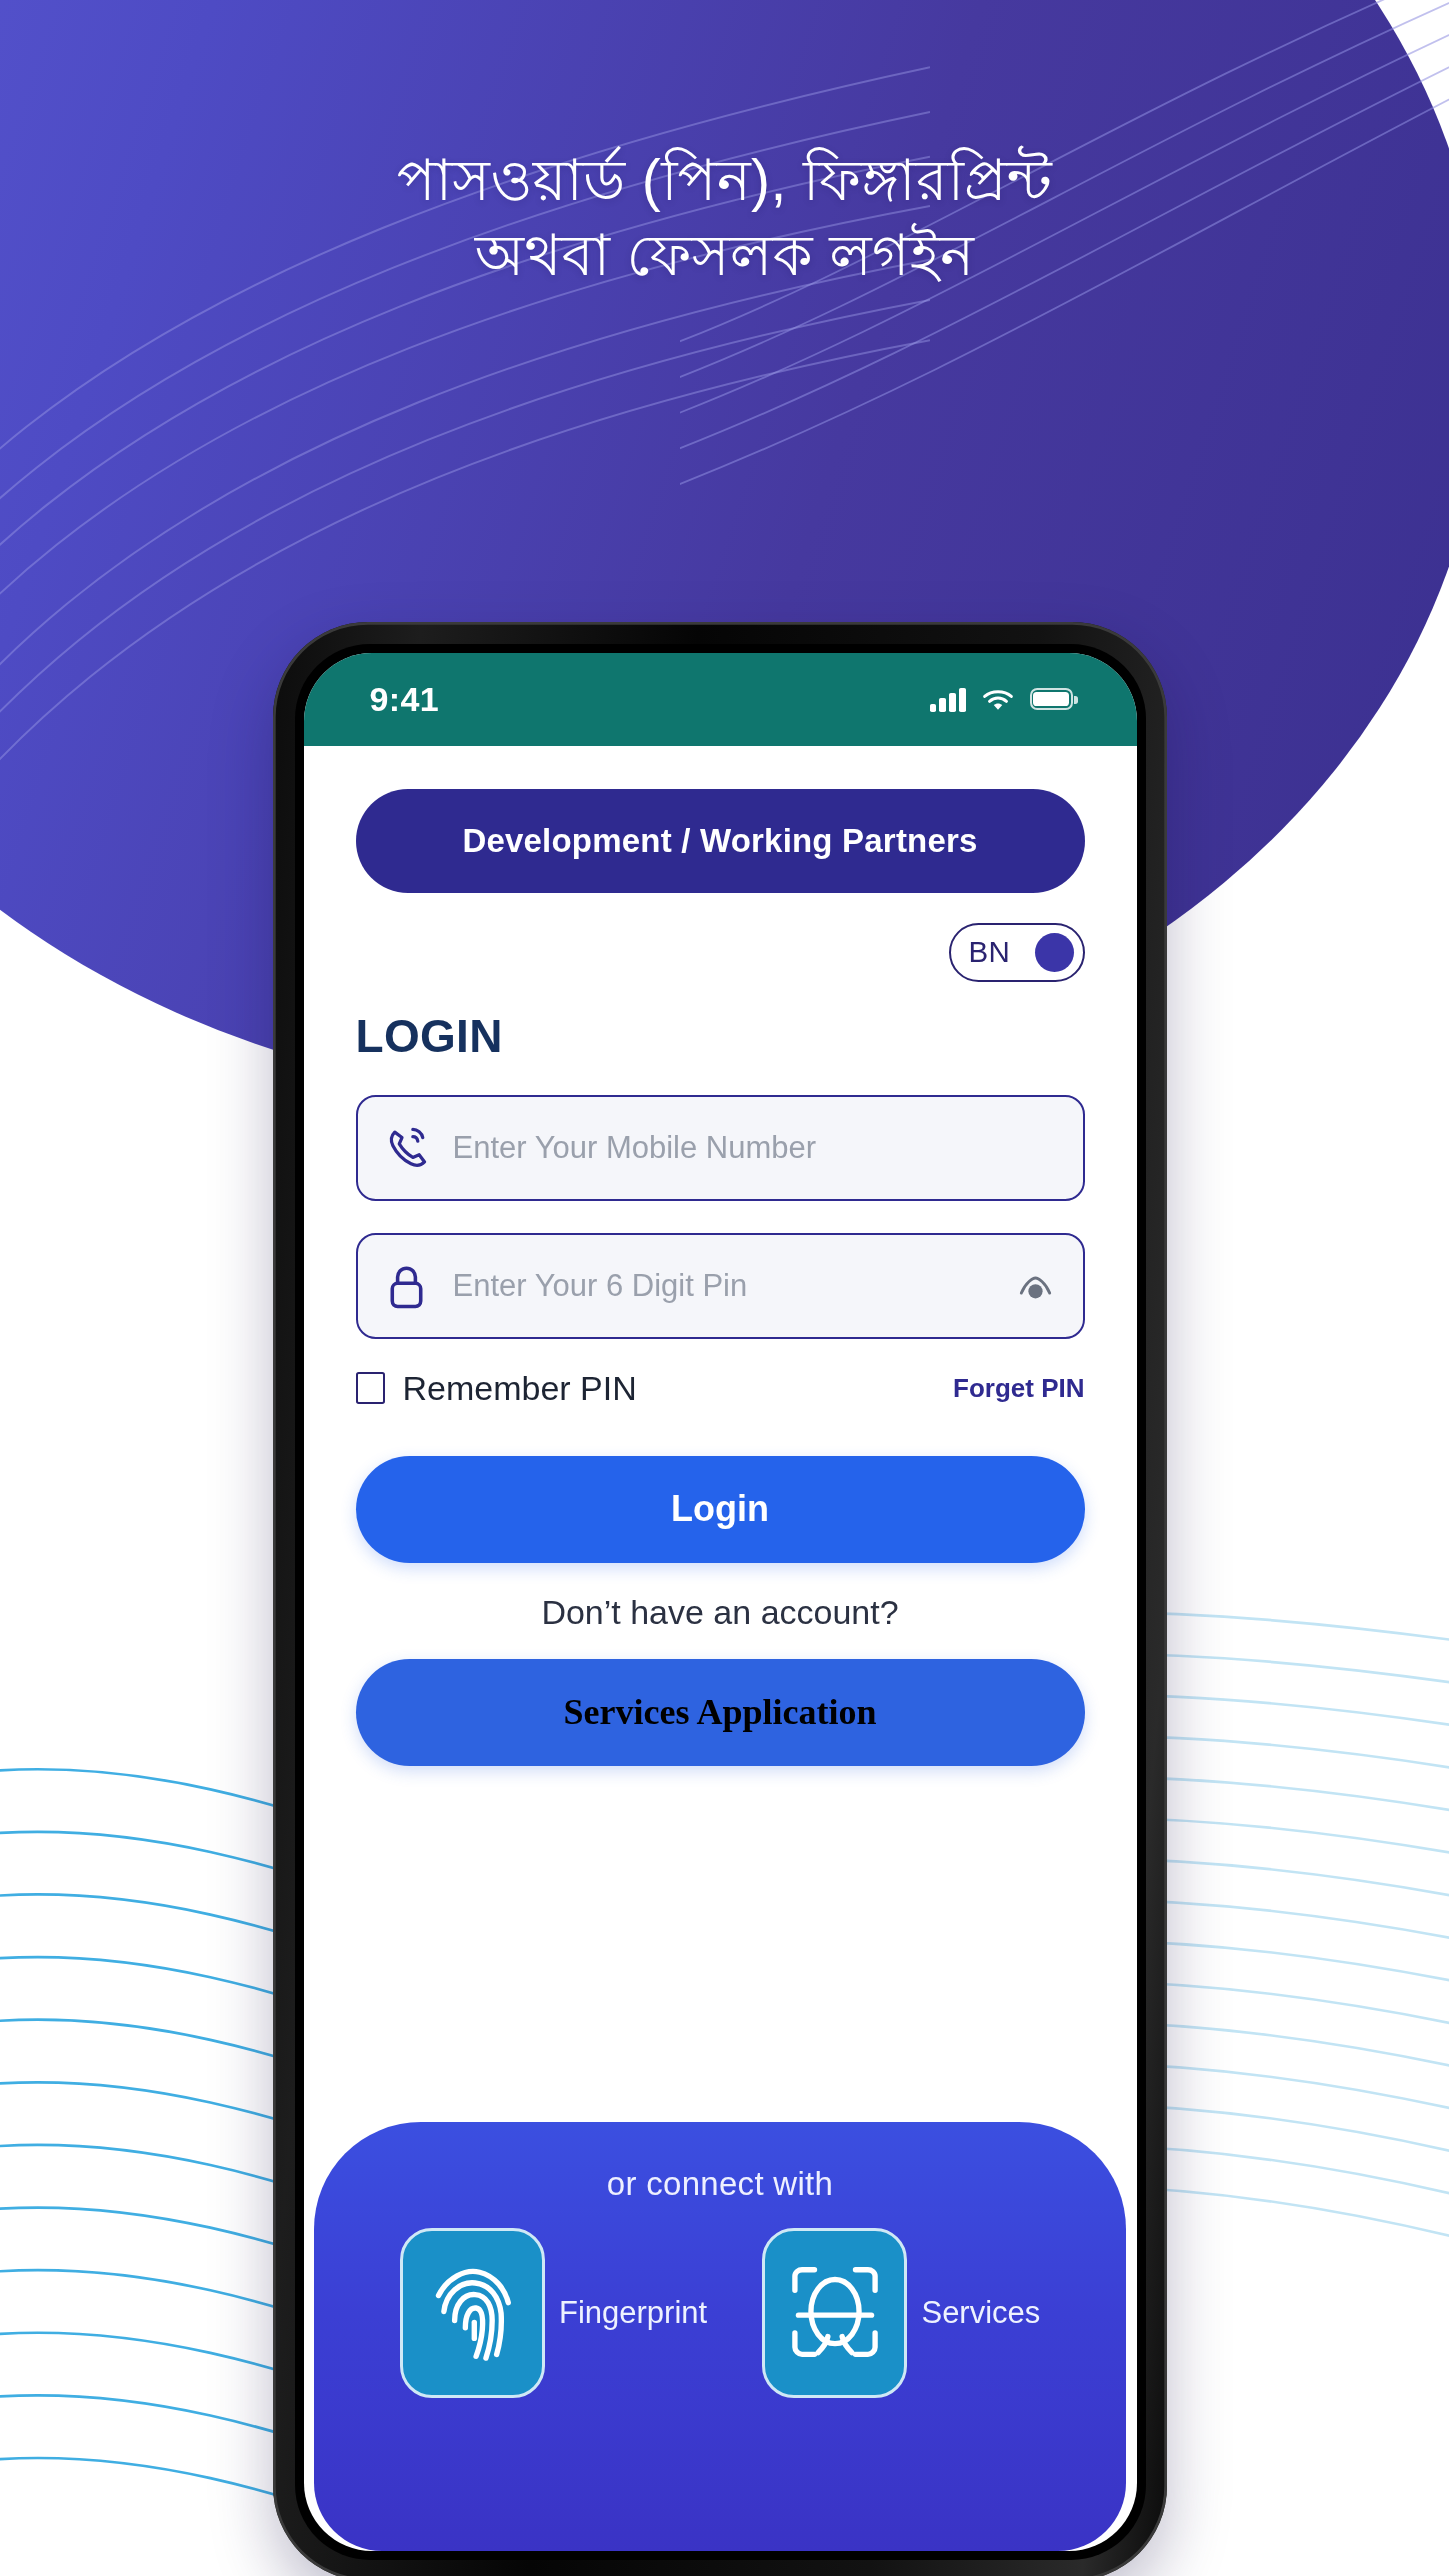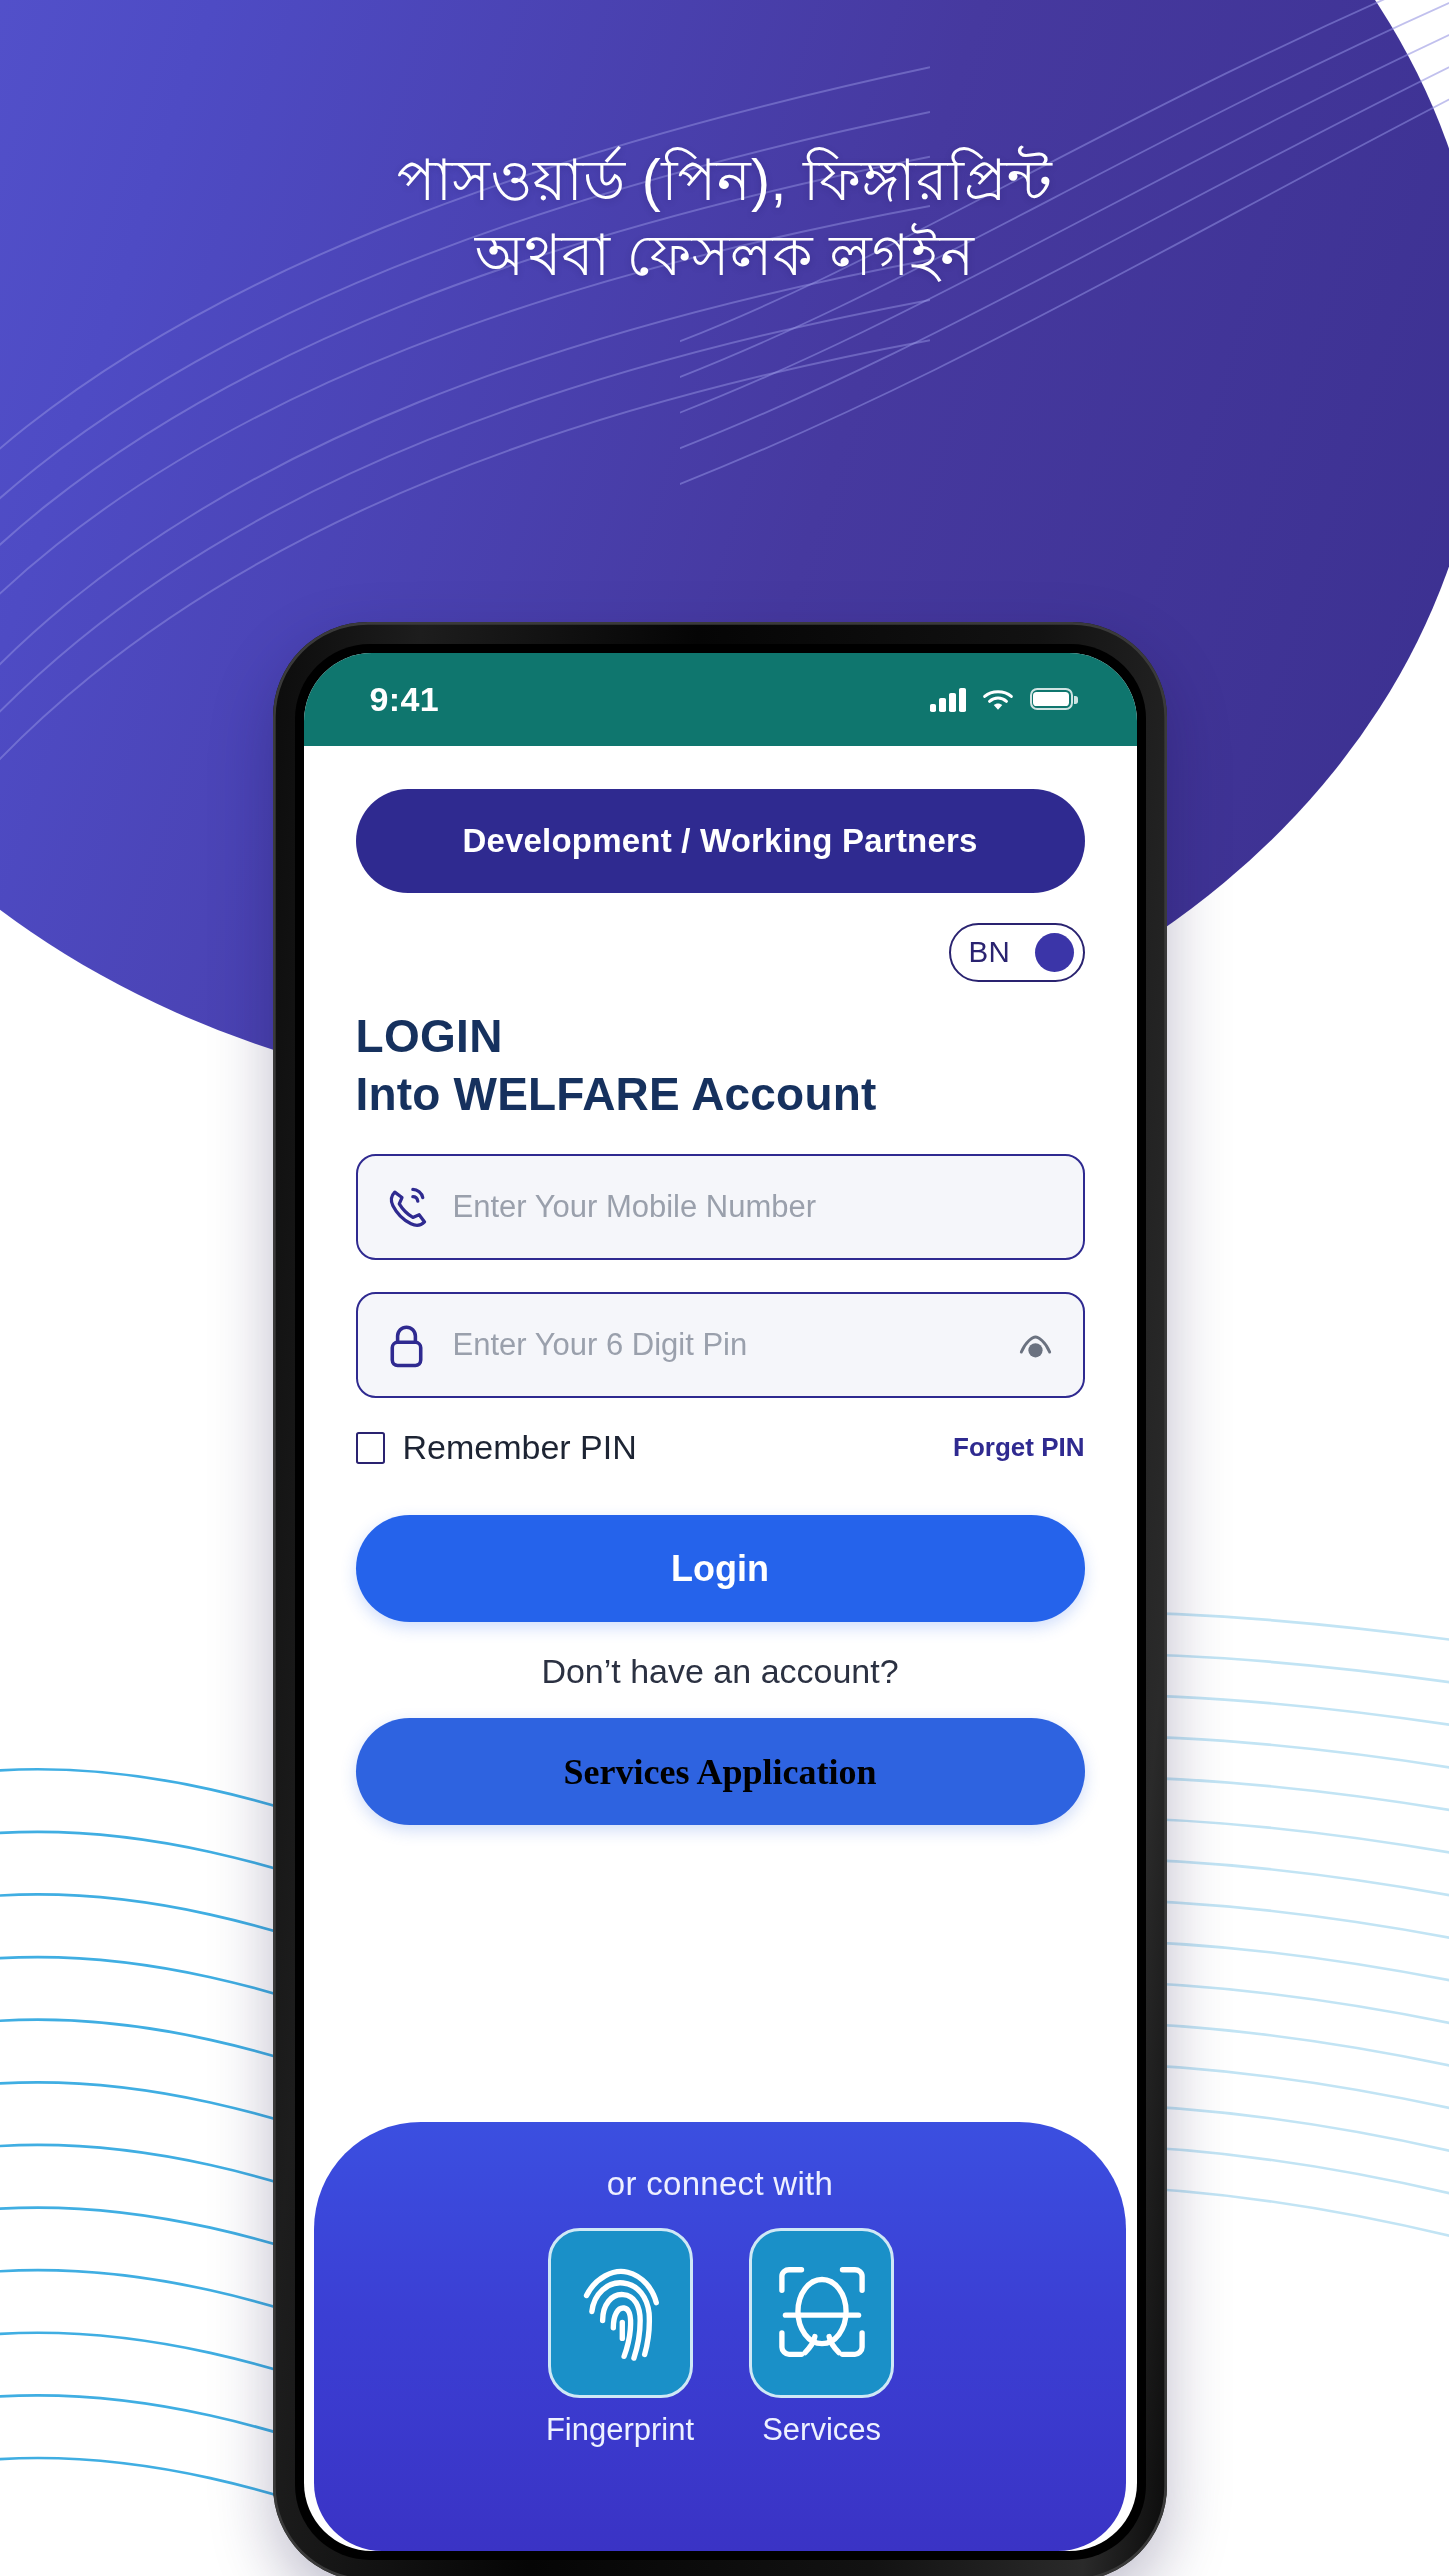--- a/index.html
+++ b/index.html
@@ -218,21 +218,21 @@
     margin: 0 10.7px;
     border-radius: 107px 107px 68px 68px;
     background: linear-gradient(180deg, #3b4fe0 0%, #3b3fd4 45%, #3a33c5 100%);
     display: flex;
     flex-direction: column;
     align-items: center;
     padding-top: 43px;
   }
   .connect-with { color: #eef0ff; font-size: 33px; letter-spacing: 0.3px; }
   .bio-row { display: flex; gap: 55px; margin-top: 25px; }
-  .bio-item { display: flex; flex-direction: column; align-items: center; gap: 14.3px; cursor: pointer; }
+  .bio-item { display: flex; flex-direction: row; align-items: center; gap: 14.3px; cursor: pointer; }
   .bio-tile {
     width: 145px; height: 170px;
     border-radius: 32px;
     background: #1a90c8;
     border: 3.6px solid #cfe8f6;
     display: flex; align-items: center; justify-content: center;
   }
   .bio-label { color: #eef2ff; font-size: 31px; }
 </style>
 </head>
@@ -337,21 +337,20 @@
           <button class="partners-btn">Development / Working Partners</button>
 
           <div class="lang-row">
             <div class="lang-toggle">
               <span class="lang-label">BN</span>
               <span class="lang-knob"></span>
             </div>
           </div>
 
           <div class="login-title">LOGIN</div>
-          <div class="login-sub">Into WELFARE Account</div>
 
           
           <div class="field">
             <span class="f-icon">
               <svg width="47" height="47" viewBox="0 0 52 52">
                 <g fill="none" stroke="#2f2a90" stroke-width="3.6" stroke-linecap="round" stroke-linejoin="round">
                   <path d="M13 9 C 9 13, 8 18, 11 24 C 15 32, 23 40, 31 44 C 37 47, 42 46, 46 42 L 40 34 L 33 37 C 28 34, 21 27, 18 22 L 21 15 Z"></path>
                   <path d="M33 6 C 38 6, 43 10, 44 15"></path>
                   <path d="M33 14 C 36 14, 38 16, 38.5 19"></path>
                 </g>

